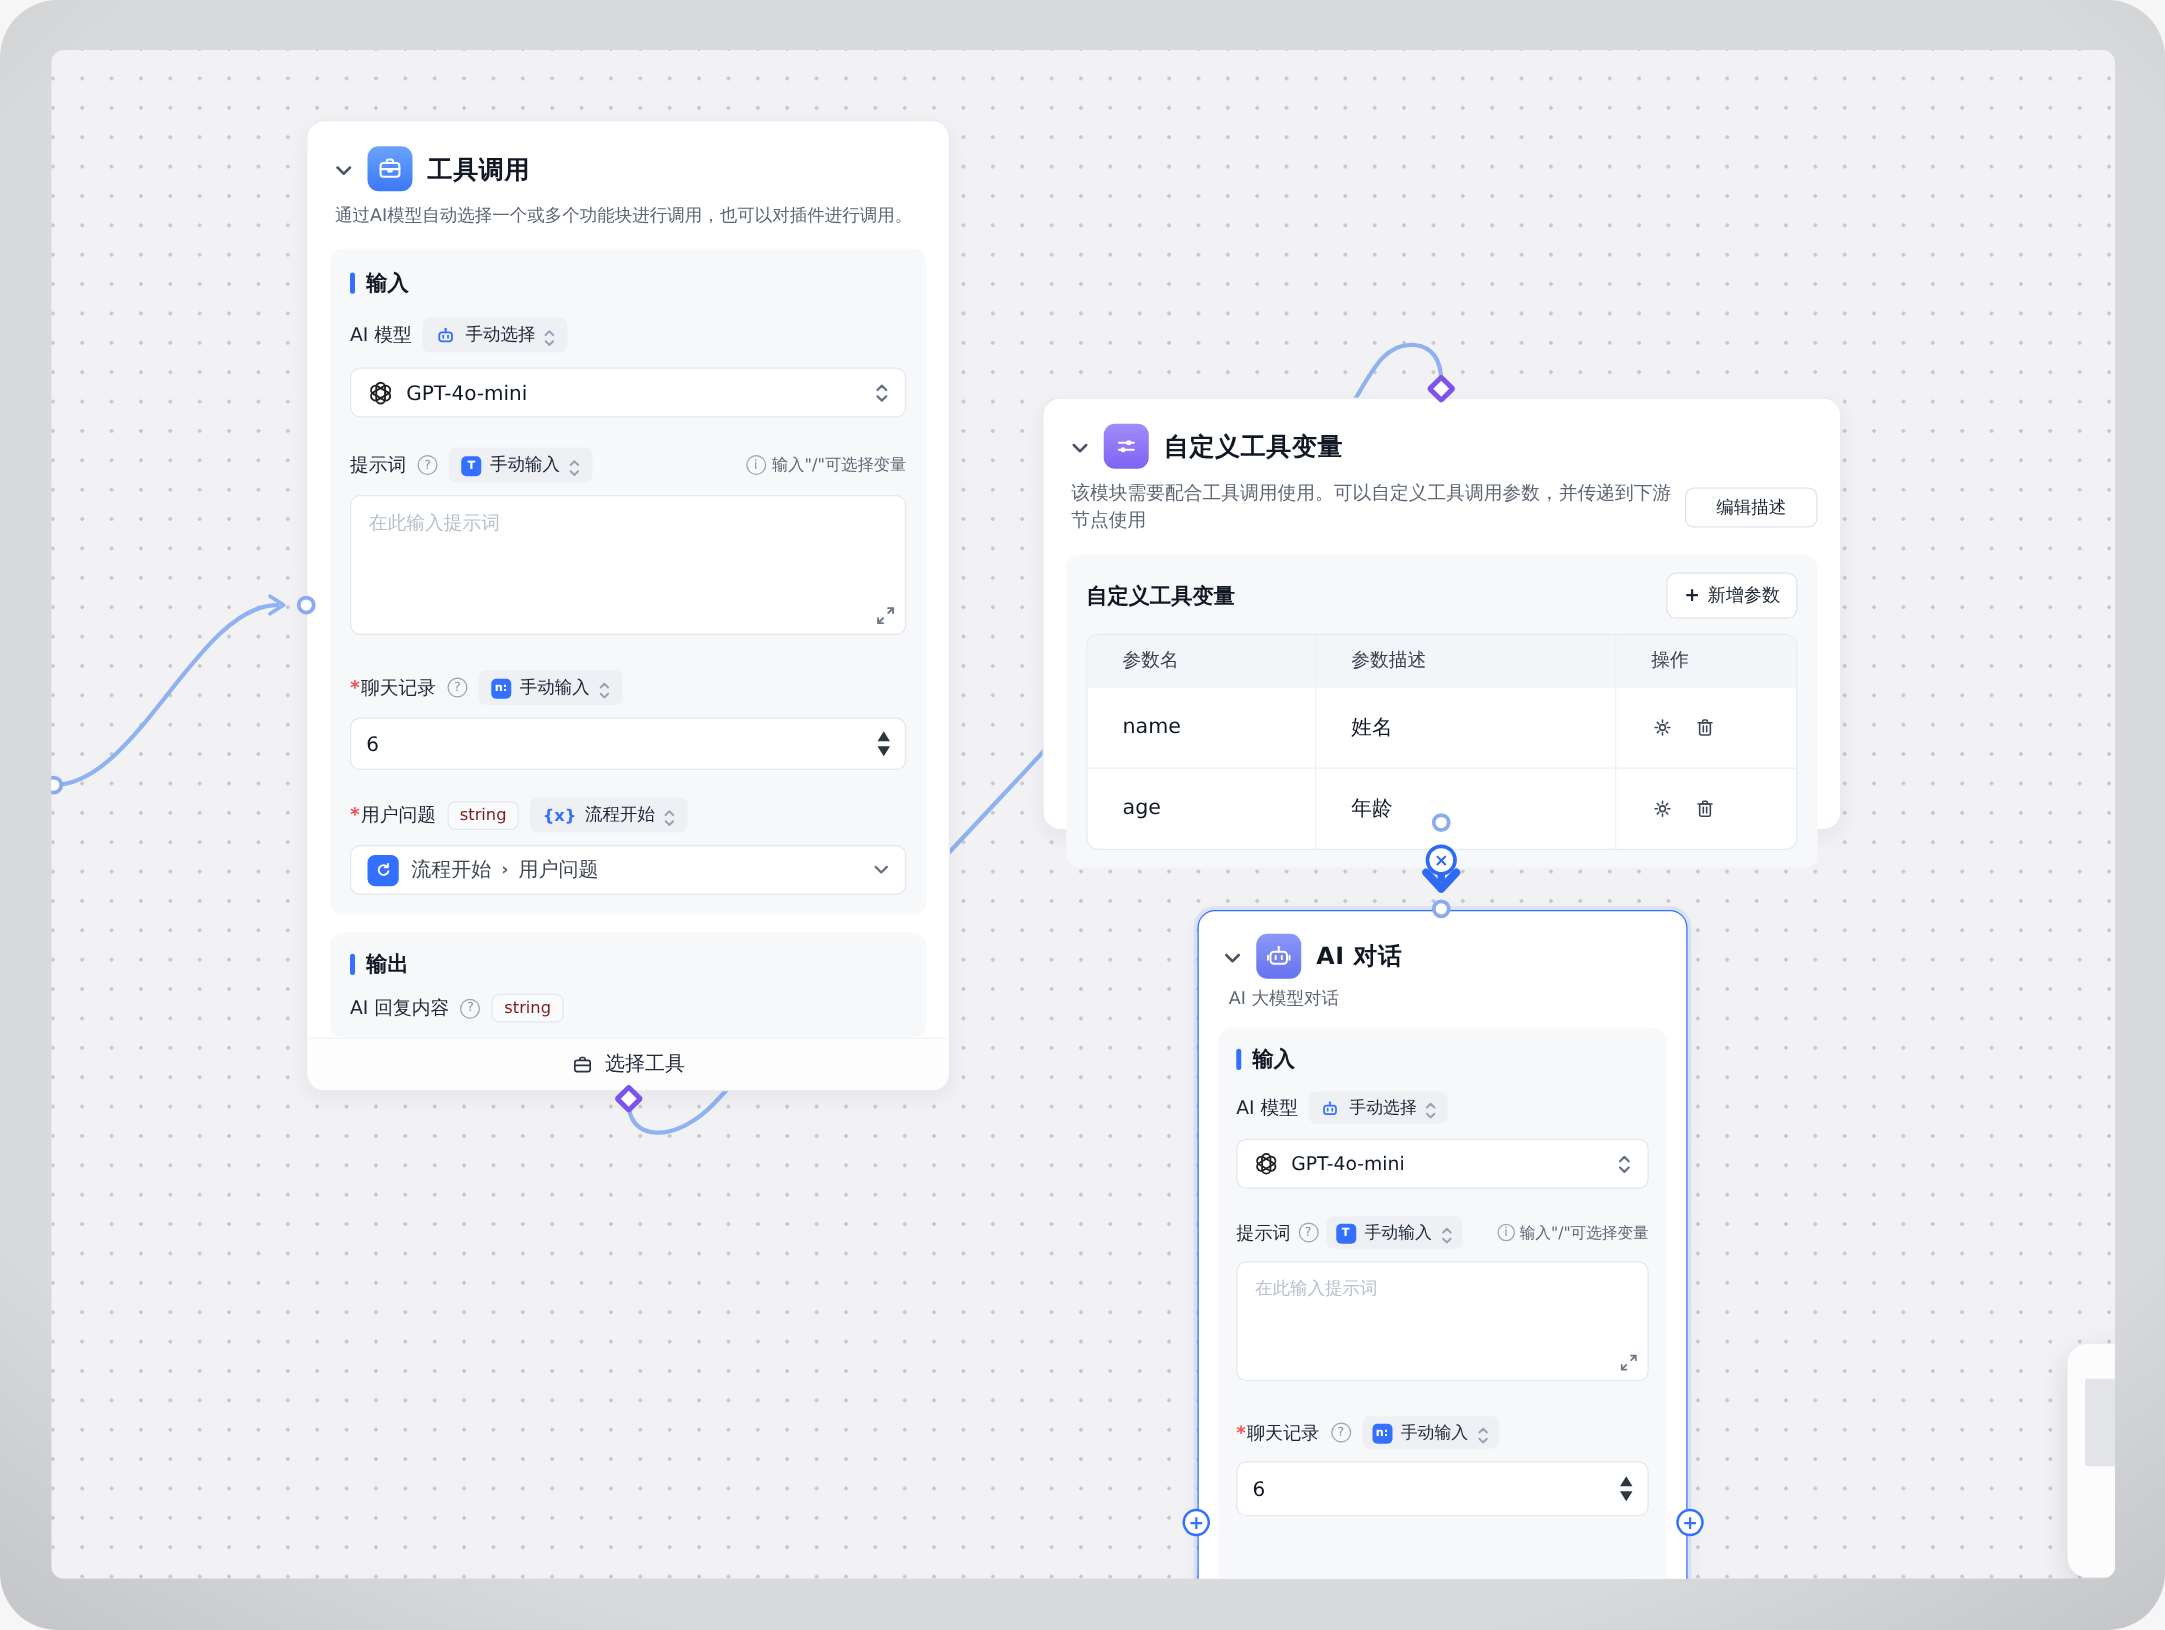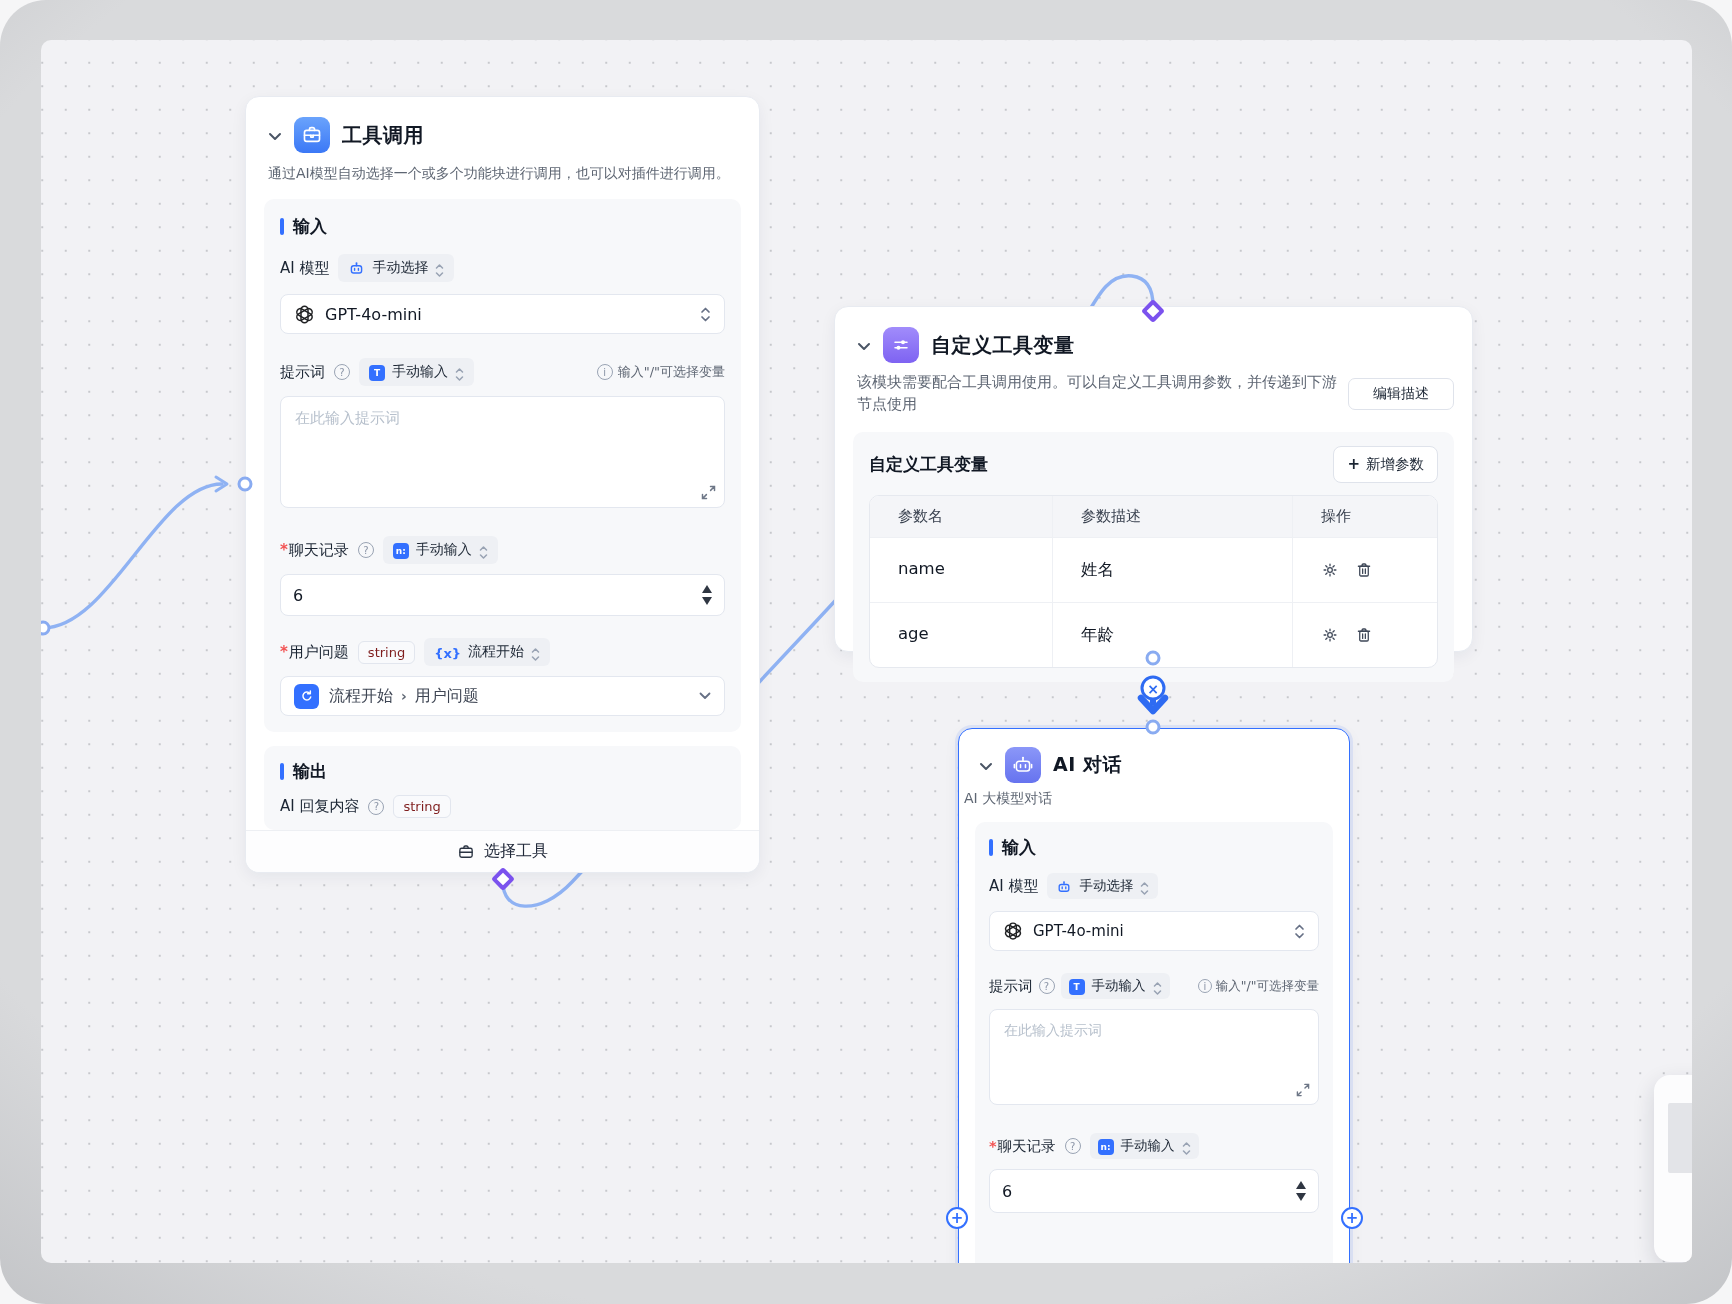--- a/index.html
+++ b/index.html
@@ -264,21 +264,21 @@
         <div class="nfooter">
           <svg width="18" height="18" viewBox="0 0 24 24" fill="none" stroke="#2a3342" stroke-width="1.8" stroke-linecap="round" stroke-linejoin="round">
               <path d="M9.2 7V5.8A1.8 1.8 0 0 1 11 4h2a1.8 1.8 0 0 1 1.8 1.8V7"></path>
               <rect x="3.8" y="7" width="16.4" height="12" rx="2.4"></rect>
               <path d="M3.8 12.3h16.4"></path>
             </svg>
           <span>选择工具</span>
         </div>
       </div>
 
-      <div class="node" style="left:834px;top:306px;width:639px;height:346px">
+      <div class="node" style="left:834px;top:318px;width:639px;height:346px">
         <div class="nheader" style="margin:20px 22px 0">
           <span>
             <svg width="14" height="9" viewBox="0 0 14 9" fill="none" stroke="#4a5565" stroke-width="2" stroke-linecap="round" stroke-linejoin="round">
                 <polyline points="2,2 7,7 12,2"></polyline>
               </svg>
           </span>
           <span class="nicon purple">
             <svg width="22" height="22" viewBox="0 0 24 24" fill="none" stroke="#fff" stroke-width="1.8" stroke-linecap="round">
                 <path d="M5.5 9h13"></path>
                 <circle cx="14.2" cy="9" r="2.2" fill="#fff" stroke="none"></circle>
@@ -365,21 +365,21 @@
             <svg width="22" height="22" viewBox="0 0 24 24" fill="none" stroke="#fff" stroke-width="1.7" stroke-linecap="round">
                 <circle cx="12" cy="4.3" r="1.2" fill="#fff" stroke="none"></circle>
                 <path d="M12 5.6V8"></path>
                 <rect x="4.8" y="8" width="14.4" height="10.5" rx="3"></rect>
                 <path d="M9.3 11.8v2.8M14.7 11.8v2.8"></path>
                 <path d="M2.6 11.5v3.5M21.4 11.5v3.5"></path>
               </svg>
           </span>
           <span class="ntitle" style="font-size:19px">AI 对话</span>
         </div>
-        <div class="nsub" style="margin:7px 5px 0">AI 大模型对话</div>
+        <div class="nsub" style="margin:7px 24px 0">AI 大模型对话</div>
 
         <div class="sec" style="margin:14px 16px 0;padding:14px 14px 60px">
           <div class="sec-label">
             <span class="bar"></span>
             <span>输入</span>
           </div>
 
           <div class="frow mt14">
             <span class="flabel">AI 模型</span>
             <span class="badge" style="font-size:13.5px;padding:4px 9px">

